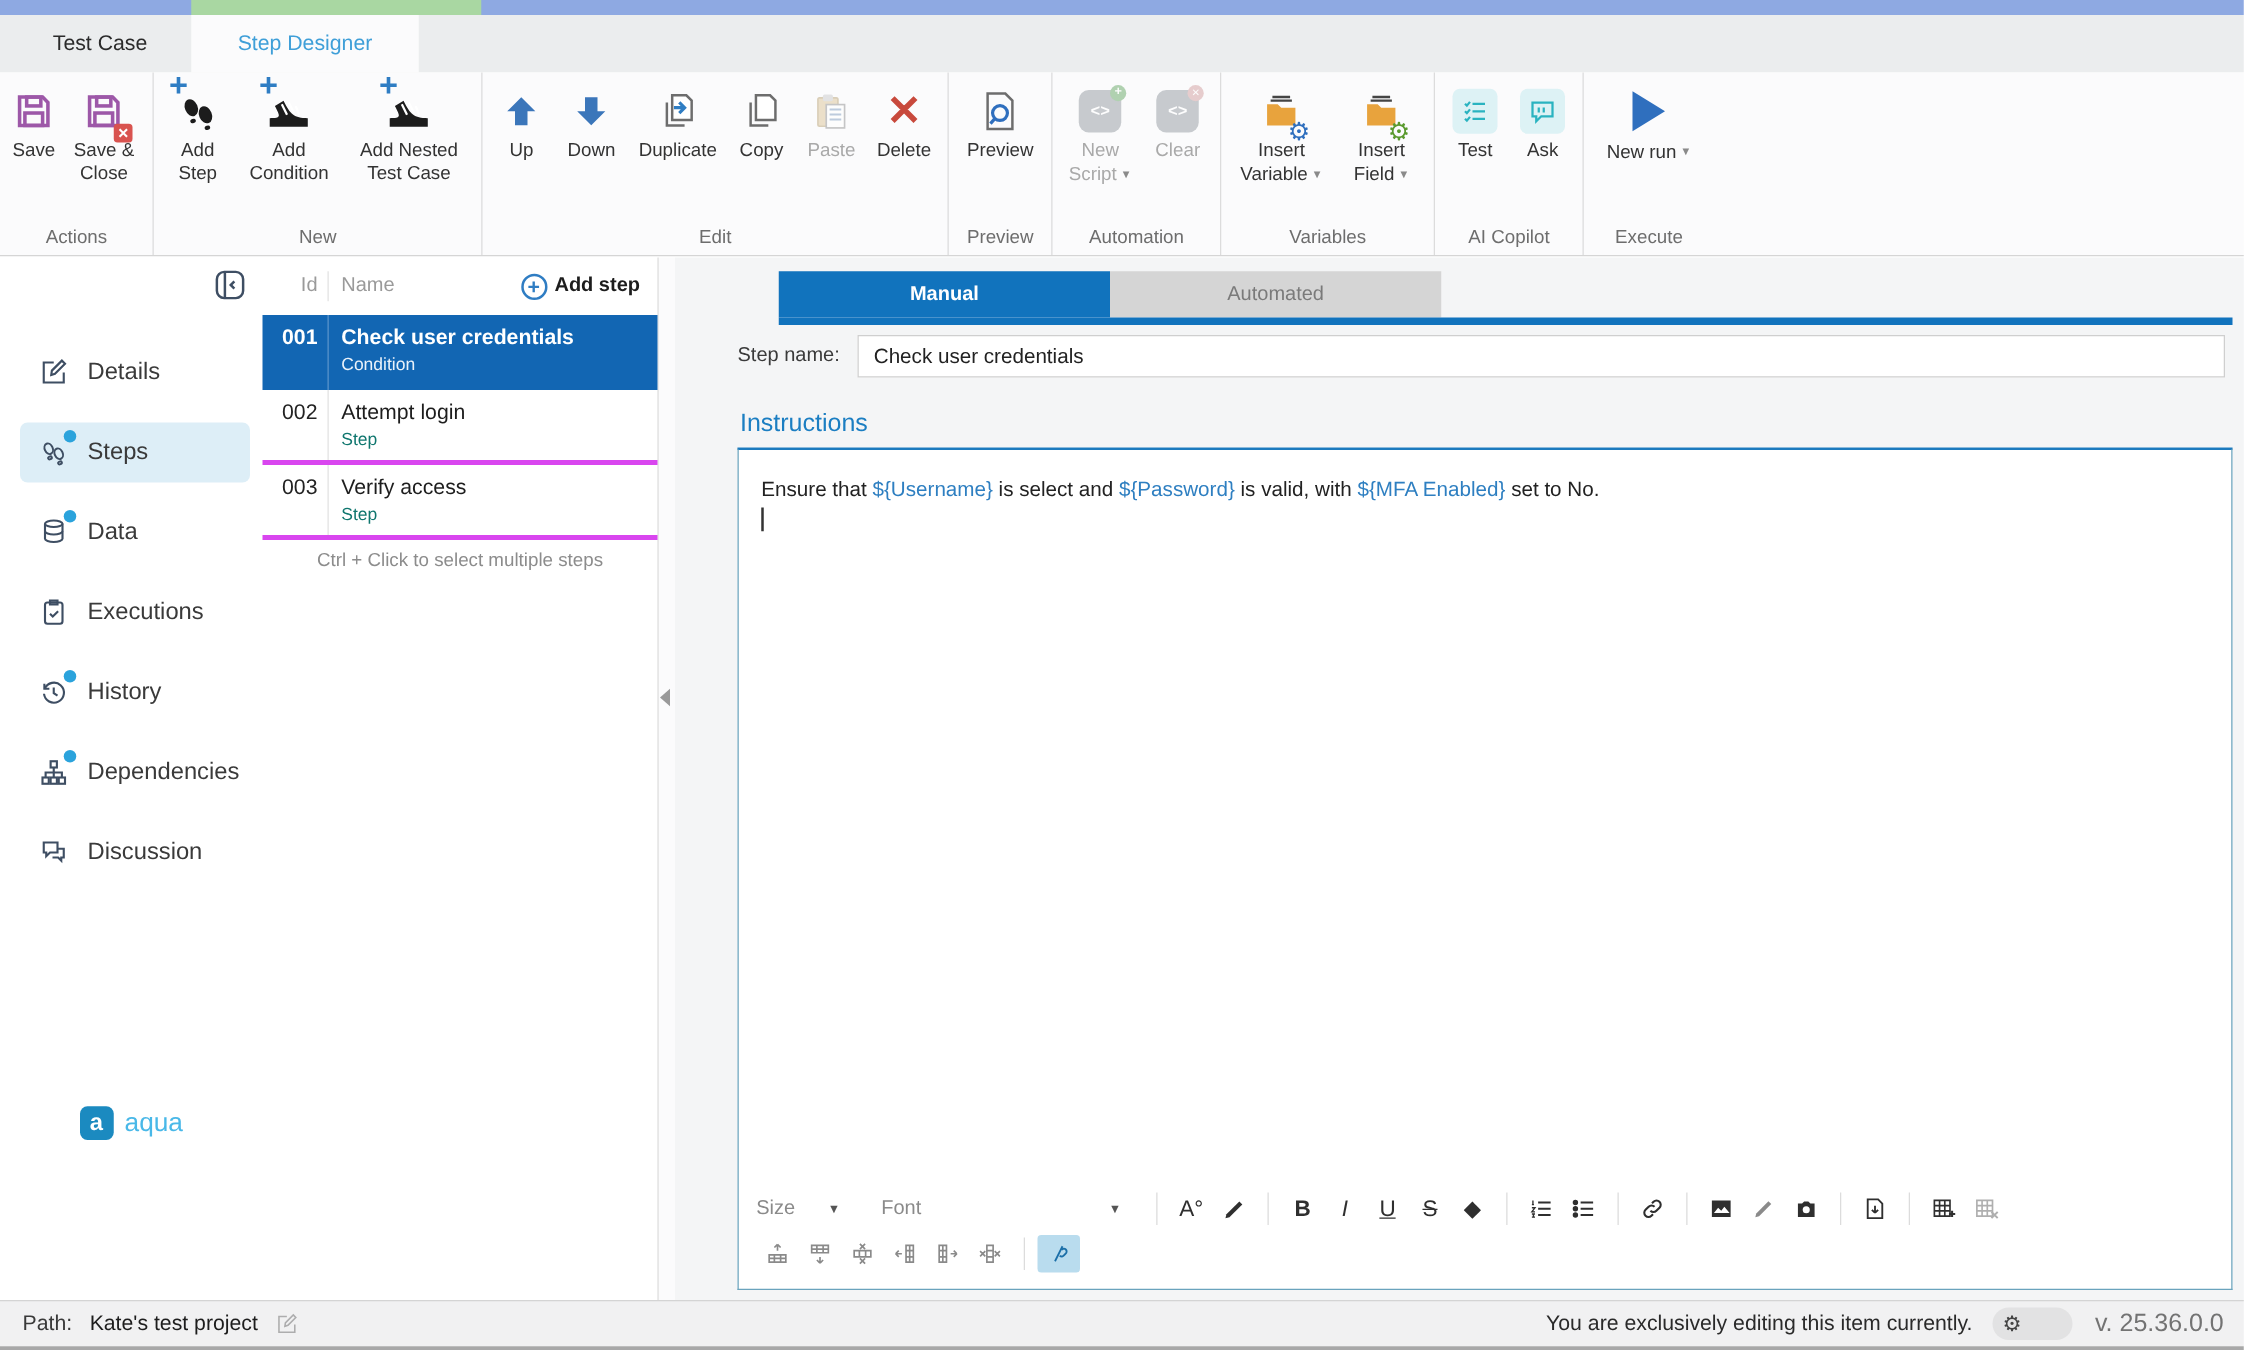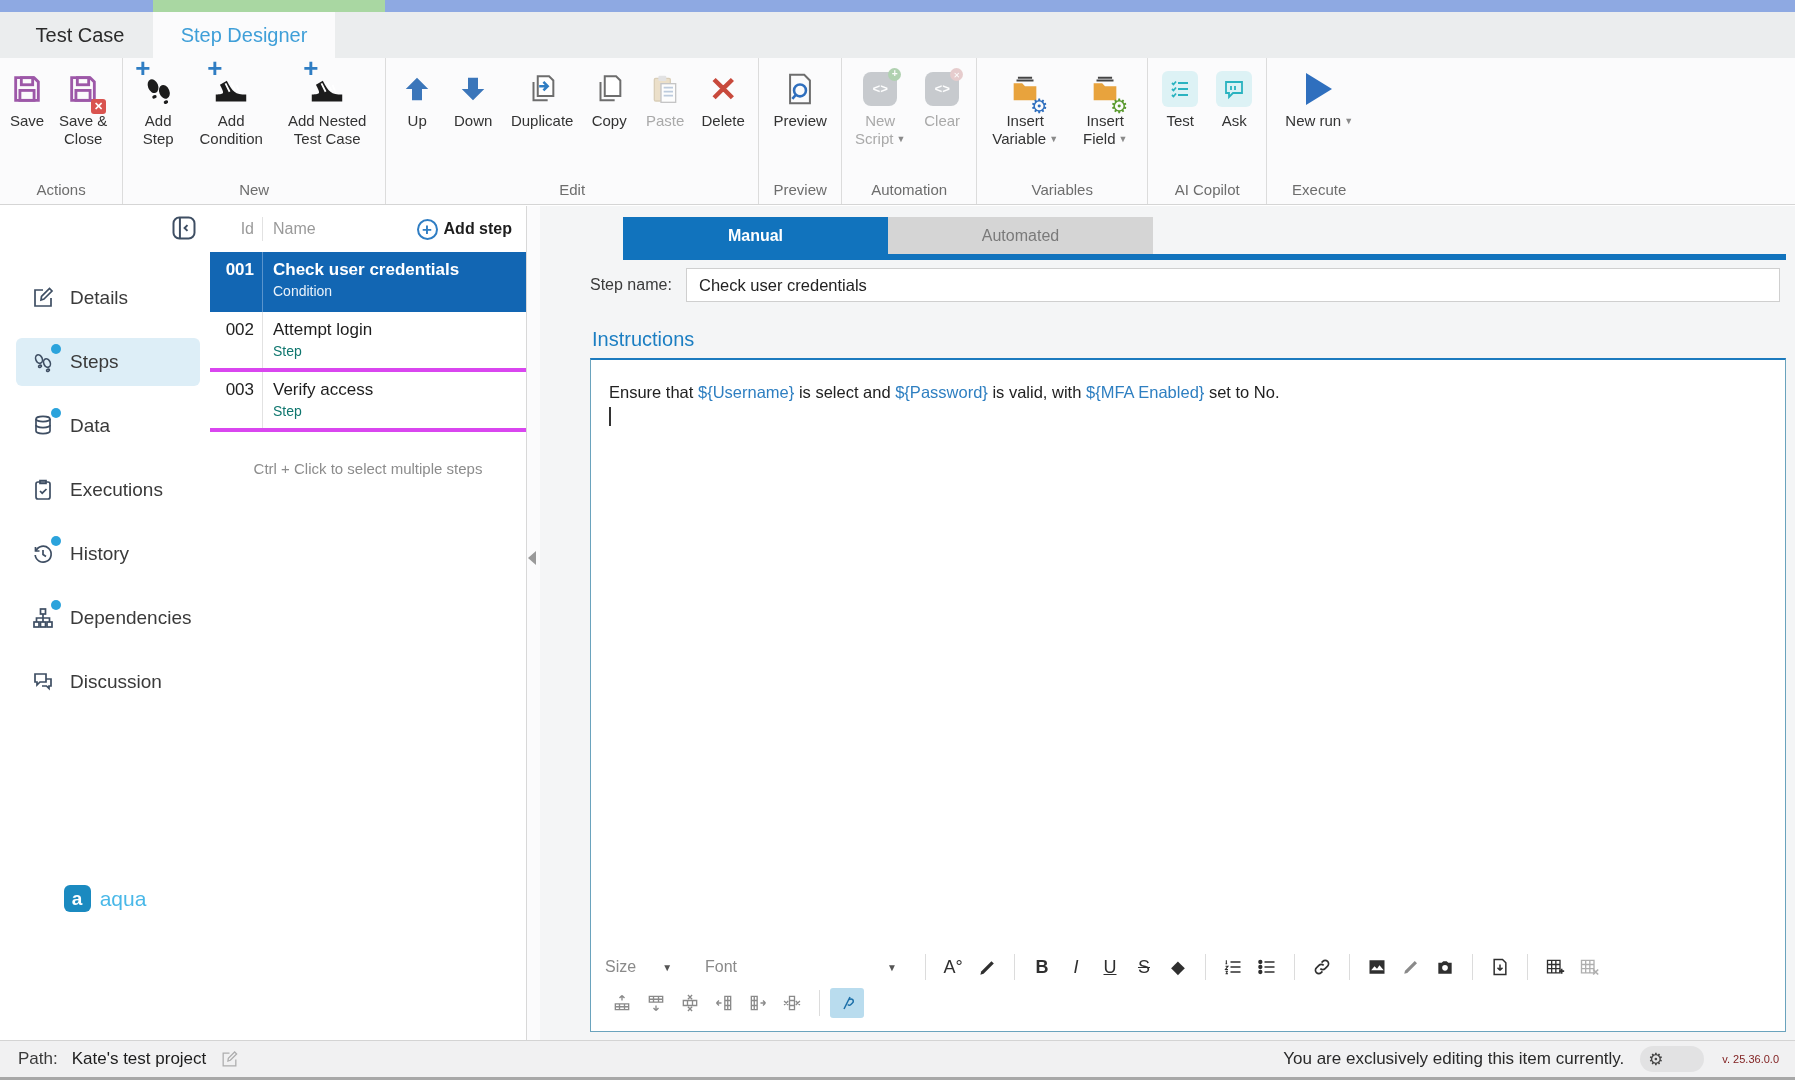--- a/index.html
+++ b/index.html
@@ -6,21 +6,21 @@
   html,body { width:1795px; height:1080px; overflow:hidden; background:#fff;
     font-family:"Liberation Sans", sans-serif; color:#222; }
 
   
   .topstrip { position:absolute; left:0; top:0; width:1795px; height:12px; background:#8ea9e2; }
   .topstrip .green { position:absolute; left:153px; top:0; width:232px; height:12px; background:#a9d7a2; }
 
   
   .tabrow { position:absolute; left:0; top:12px; width:1795px; height:46px; background:#ebedee; }
   .wtab { position:absolute; top:0; height:46px; display:flex; align-items:center; justify-content:center;
-    font-size:20px; cursor:default; }
+    font-size:17px; cursor:default; }
   .wtab.testcase { left:20px; width:120px; color:#2b2b2b; }
   .wtab.designer { left:153px; width:182px; background:#fbfbfc; color:#3f9fd8; }
 
   
   .ribbon { position:absolute; left:0; top:58px; width:1795px; height:147px; background:#fbfbfc;
     border-bottom:1px solid #d5d5d5; display:flex; }
   .rgroup { display:flex; flex-direction:column; border-right:1px solid #dcdcdc; padding:4px 6px 0 6px; }
   .rbuttons { display:flex; flex:1; align-items:flex-start; justify-content:center; gap:2px; }
   .rbtn { display:flex; flex-direction:column; align-items:center; padding:4px 4px 2px 4px; cursor:pointer; }
   .rbtn .ic { height:46px; display:flex; align-items:center; justify-content:center; }
@@ -71,21 +71,21 @@
     font-size:17px; font-weight:bold; display:flex; align-items:center; justify-content:center; line-height:1; }
   .srow { display:flex; min-height:60px; border-bottom:4px solid #d946ef; cursor:pointer; }
   .srow .sid { width:52px; text-align:right; padding:8px 8px 0 0; font-size:17px; color:#222; }
   .srow .sbody { flex:1; padding:8px 0 8px 10px; border-left:1px solid #e2e2e2; }
   .srow .sname { font-size:17px; color:#1d1d1d; }
   .srow .stype { font-size:14px; color:#0f766e; margin-top:3px; }
   .srow.selected { background:#1266b3; border-bottom:none; }
   .srow.selected .sid, .srow.selected .sname { color:#fff; font-weight:bold; }
   .srow.selected .stype { color:#eaf2fa; }
   .srow.selected .sbody { border-left-color:#5a94cc; }
-  .hint { text-align:center; font-size:15px; color:#8c8c8c; margin-top:28px; }
+  .hint { text-align:center; font-size:15px; color:#8c8c8c; margin-top:8px; }
 
   
   .vdivider { width:13px; background:#fbfbfc; position:relative; }
   .vdivider .arrow { position:absolute; top:345px; left:1px; width:0; height:0;
     border-right:8px solid #9a9a9a; border-top:7px solid transparent; border-bottom:7px solid transparent; cursor:pointer; }
 
   
   .main { flex:1; background:#f4f5f6; position:relative; }
   .mtabs { position:absolute; left:83px; top:11px; display:flex; }
   .mtab { width:265px; height:37px; display:flex; align-items:center; justify-content:center; font-size:16px; cursor:pointer; }
@@ -117,21 +117,21 @@
   
   .statusbar { position:absolute; left:0; top:1040px; width:1795px; height:37px; background:#f1f1f2;
     border-top:1px solid #d4d4d4; display:flex; align-items:center; font-size:17px; }
   .statusbar .path-label { margin-left:18px; color:#3a3a3a; }
   .statusbar .path-value { margin-left:14px; color:#1d1d1d; }
   .statusbar .editpath { margin-left:14px; opacity:.55; cursor:pointer; }
   .statusbar .spacer { flex:1; }
   .statusbar .editmsg { color:#2a2a2a; }
   .gearpill { width:64px; height:26px; border-radius:13px; background:#e2e2e3; margin:0 18px 0 16px;
     display:flex; align-items:center; padding-left:8px; font-size:17px; color:#444; cursor:pointer; }
-  .version { margin-right:16px; color:#7f1d1d; font-size:11px; }
+  .version { margin-right:16px; color:#737373; font-size:20px; }
   .bottomedge { position:absolute; left:0; top:1077px; width:1795px; height:3px; background:#a8a8a8; }
 
   svg { display:block; }
 </style>
 </head>
 <body>
 
 <div class="topstrip">
   <div class="green"></div>
 </div>

